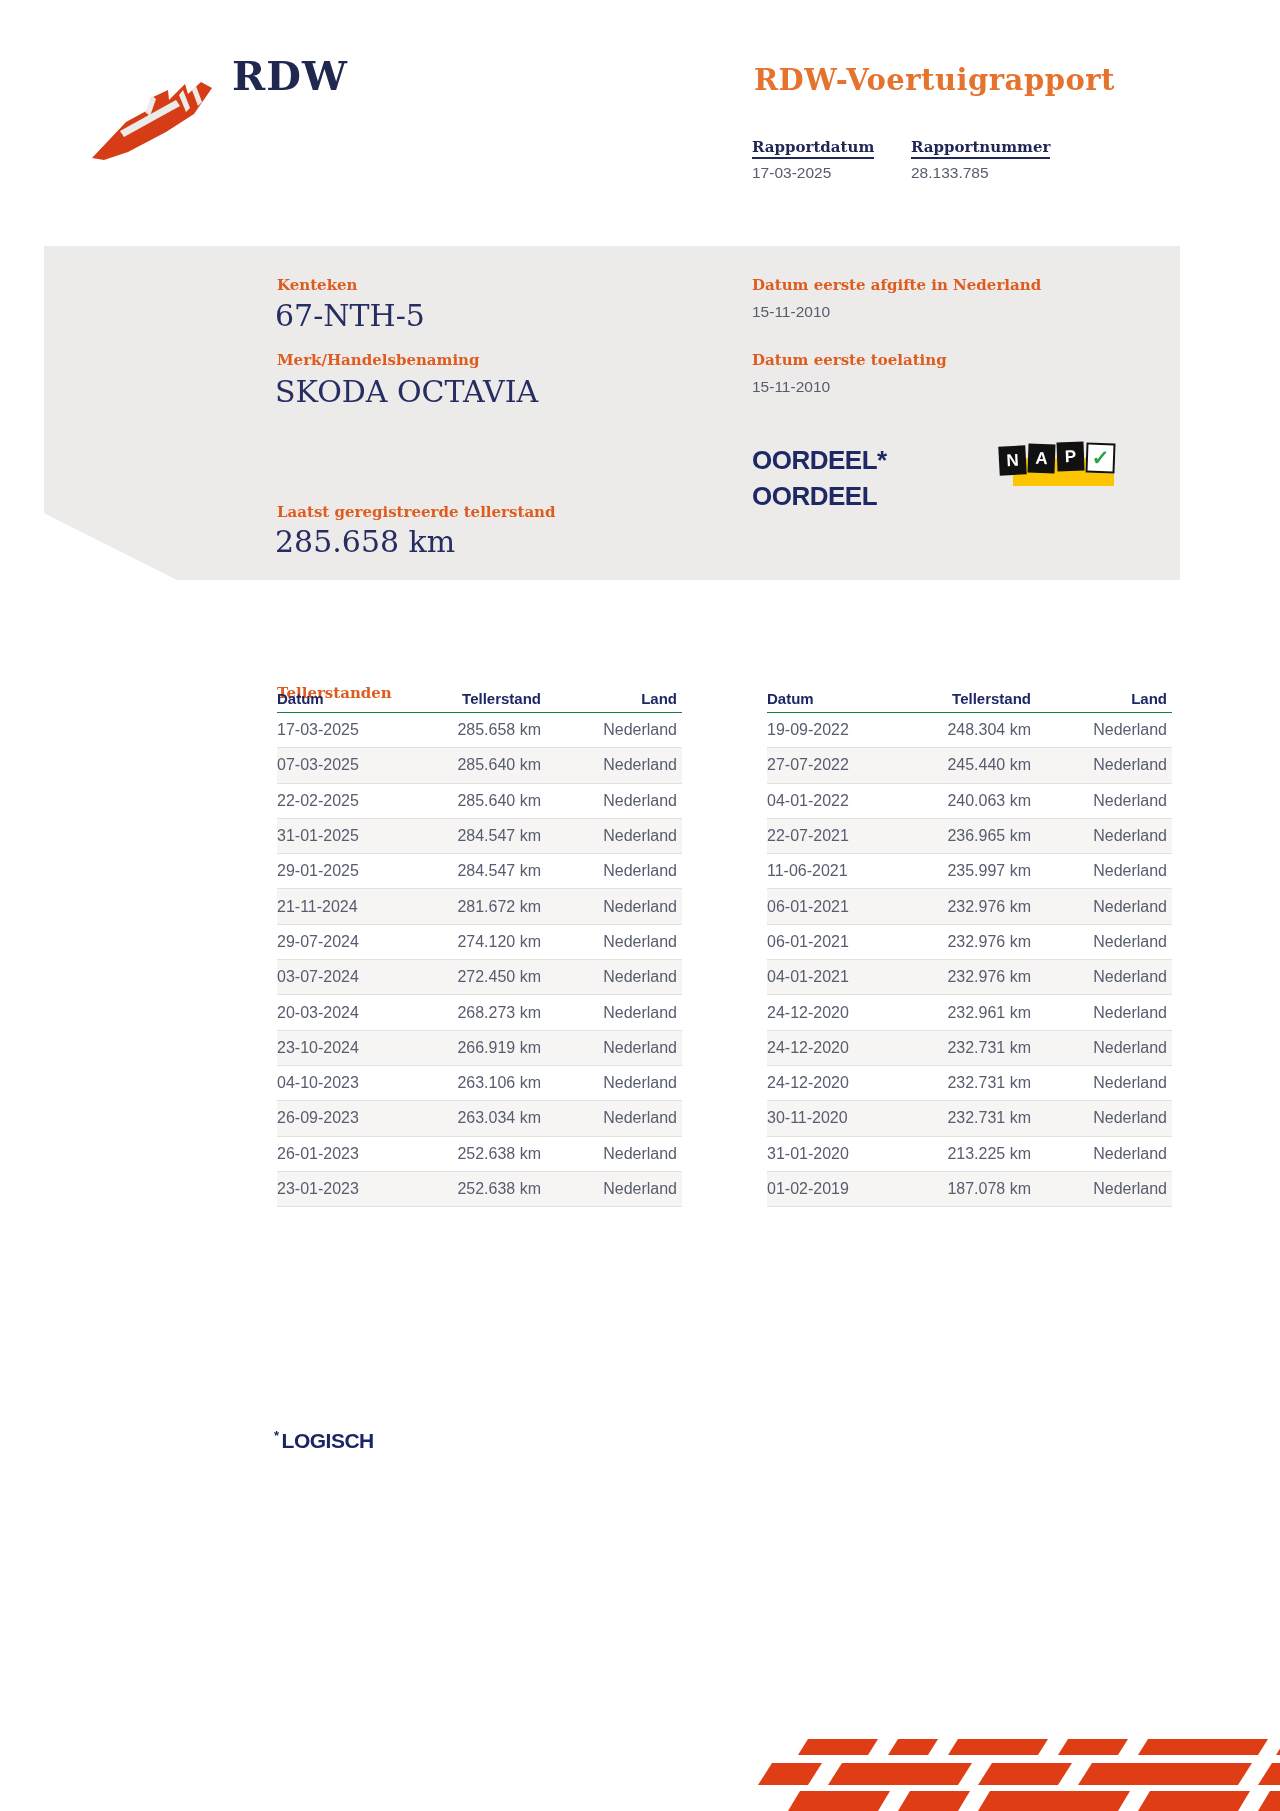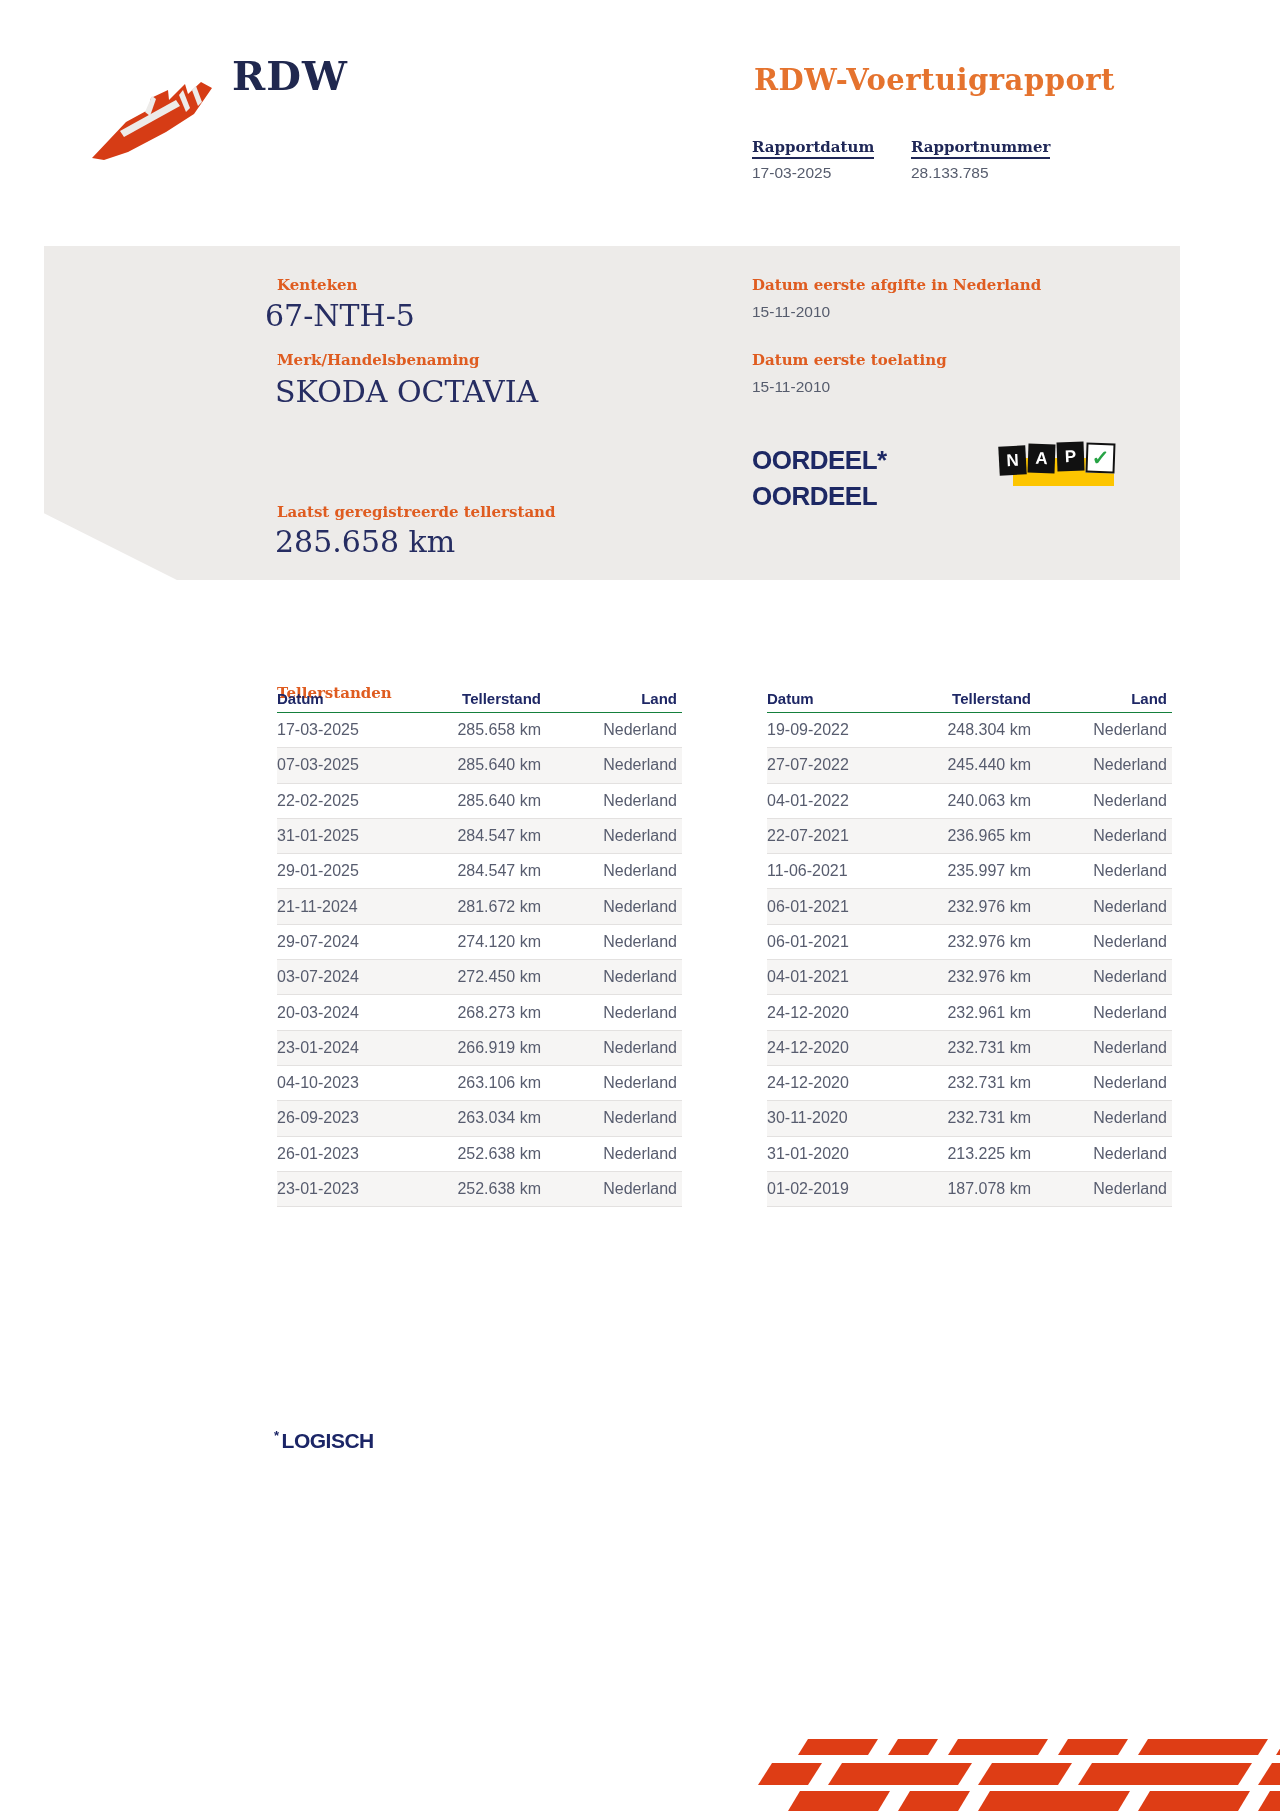--- a/index.html
+++ b/index.html
@@ -40,21 +40,21 @@
     position:absolute;
     font-family:"DejaVu Serif", serif; font-size:15px; font-weight:bold;
     color:#df5c20;
   }
   .fld-serif {
     position:absolute;
     font-family:"DejaVu Serif", serif; font-size:30px; color:#262d62;
   }
   .fld-plain { position:absolute; font-size:15.5px; color:#565c6d; }
   .lab-kenteken   { left:233px; top:276px; }
-  .val-kenteken   { left:221px; top:298px; }
+  .val-kenteken   { left:231px; top:298px; }
   .lab-merk       { left:233px; top:351px; }
   .val-merk       { left:231px; top:374px; }
   .lab-afgifte    { left:708px; top:276px; }
   .val-afgifte    { left:708px; top:303px; }
   .lab-toelating  { left:708px; top:351px; }
   .val-toelating  { left:708px; top:378px; }
   .lab-tellerstand{ left:233px; top:503px; }
   .val-tellerstand{ left:231px; top:524px; }
   .oordeel {
     position:absolute; left:708px; top:442px;
@@ -211,21 +211,21 @@
         <span class="c-datum">03-07-2024</span>
         <span class="c-tell">272.450 km</span>
         <span class="c-land">Nederland</span>
       </div>
       <div class="t-row">
         <span class="c-datum">20-03-2024</span>
         <span class="c-tell">268.273 km</span>
         <span class="c-land">Nederland</span>
       </div>
       <div class="t-row">
-        <span class="c-datum">23-01-2024</span>
+        <span class="c-datum">23-10-2024</span>
         <span class="c-tell">266.919 km</span>
         <span class="c-land">Nederland</span>
       </div>
       <div class="t-row">
         <span class="c-datum">04-10-2023</span>
         <span class="c-tell">263.106 km</span>
         <span class="c-land">Nederland</span>
       </div>
       <div class="t-row">
         <span class="c-datum">26-09-2023</span>

